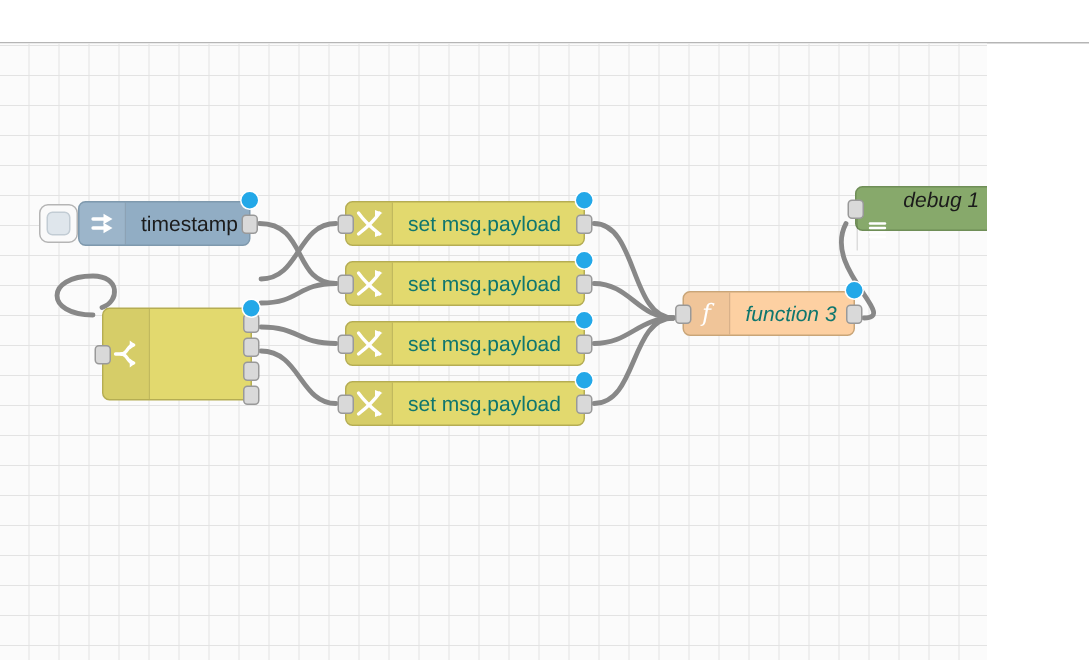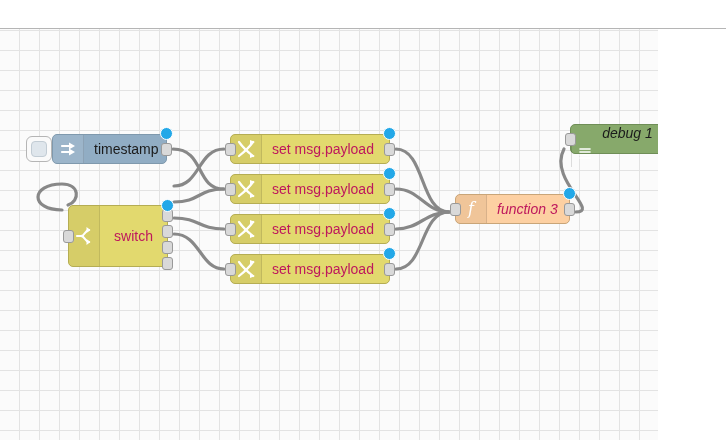--- a/index.html
+++ b/index.html
@@ -88,21 +88,21 @@
     border-top-left-radius: 4px;
     border-bottom-left-radius: 4px;
     background: rgba(0,0,0,0.05);
   }
   .node .label {
     flex: 1 1 auto;
     display: flex;
     align-items: center;
     padding: 0 10px;
     font-size: 14px;
-    color: #be185d;
+    color: #0f766e;
     white-space: nowrap;
   }
   .node.italic .label { font-style: italic; }
   .node .label.center { justify-content: center; }
 
   
   .node.inject    { background: #91adc4; border-color: #7f99ad; }
   .node.inject .icon-box { background: rgba(255,255,255,0.10); }
   .node.switch-n  { background: #e2d96e; border-color: #b5ad53; }
   .node.change-n  { background: #e2d96e; border-color: #b5ad53; }
@@ -245,21 +245,20 @@
       <div class="node switch-n" style="left:68px; top:176px; width:100px; height:62px;">
         <div class="icon-box" style="border-top-left-radius:4px;border-bottom-left-radius:4px;">
           <svg class="glyph" width="20" height="20" viewBox="0 0 20 20">
             <path d="M3 10 H7" stroke="#ffffff" stroke-width="2.2" stroke-linecap="round" fill="none"></path>
             <path d="M7 10 C11 10 11 4 15 4" stroke="#ffffff" stroke-width="2.2" stroke-linecap="round" fill="none"></path>
             <path d="M7 10 C11 10 11 16 15 16" stroke="#ffffff" stroke-width="2.2" stroke-linecap="round" fill="none"></path>
             <path d="M12.5 1 L16.5 4 L12.5 7 Z" fill="#ffffff"></path>
             <path d="M12.5 13 L16.5 16 L12.5 19 Z" fill="#ffffff"></path>
           </svg>
         </div>
-        <div class="label center">switch</div>
         <div class="port in" style="top:24px;"></div>
         <div class="port out" style="top:3px;"></div>
         <div class="port out" style="top:19px;"></div>
         <div class="port out" style="top:35px;"></div>
         <div class="port out" style="top:51px;"></div>
         <div class="status-dot" style="right:-7px; top:-7px;"></div>
       </div>
 
       <div class="node change-n" style="left:230px; top:105px; width:160px;">
         <div class="icon-box">

